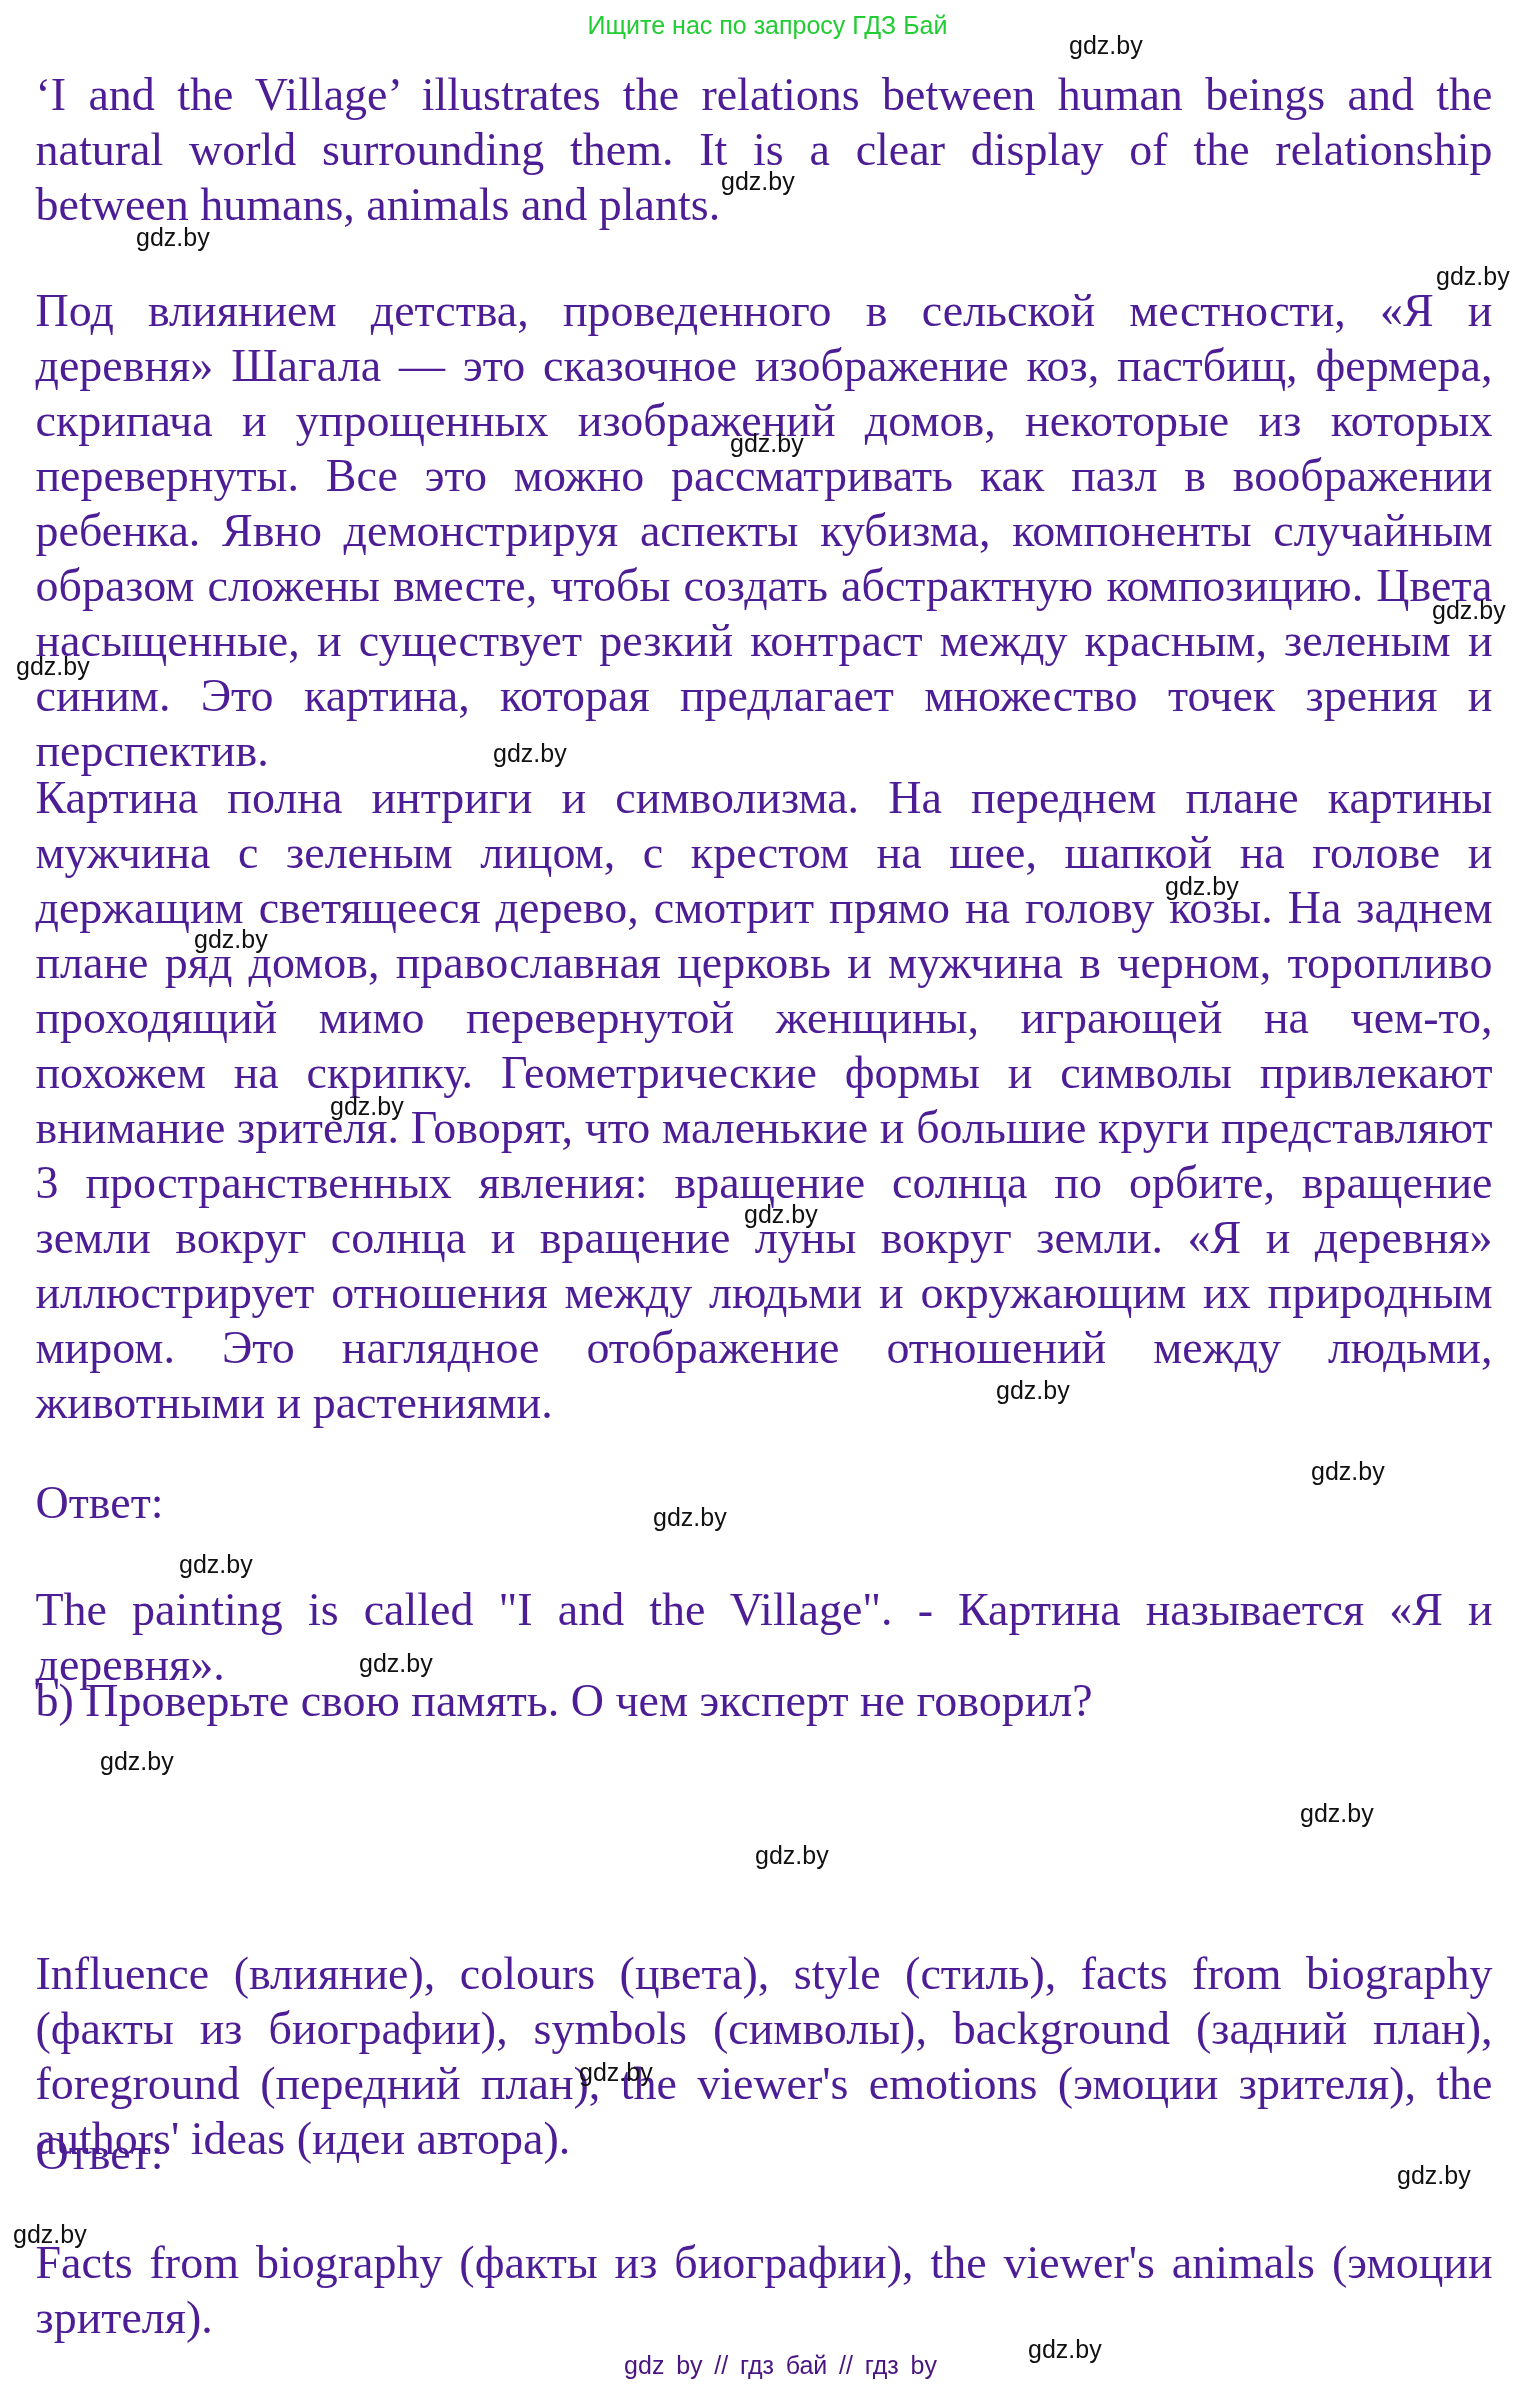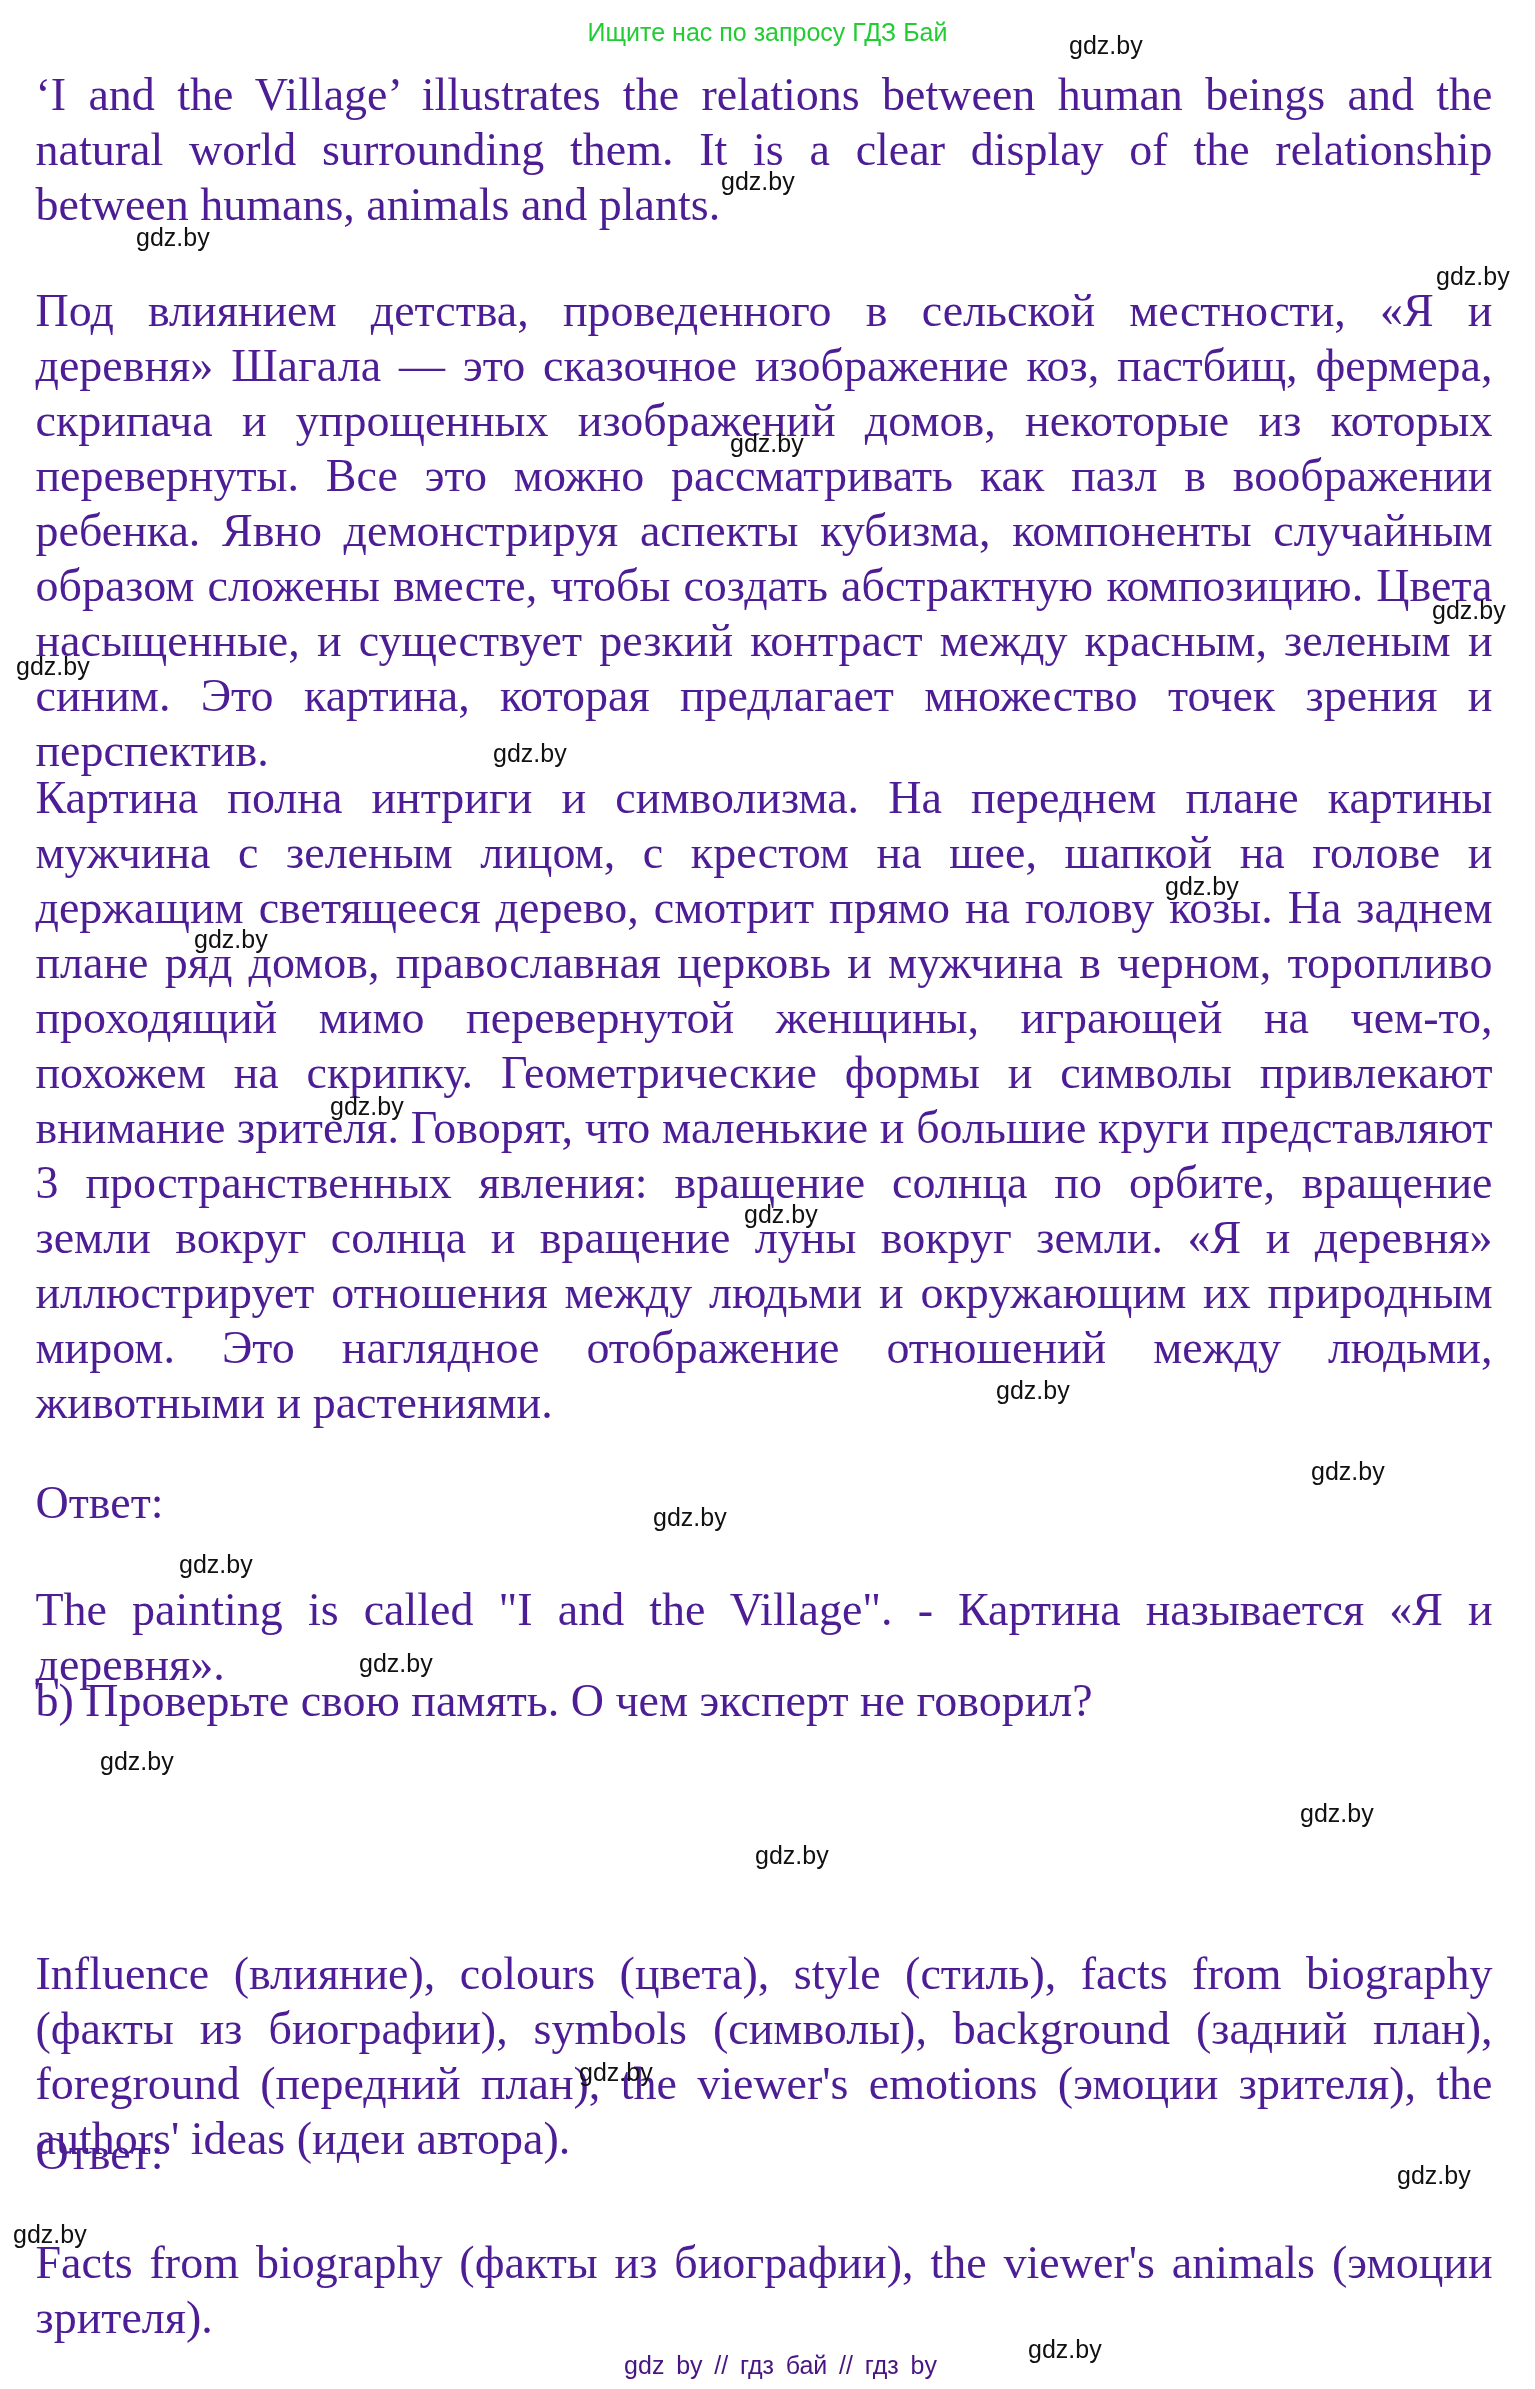--- a/index.html
+++ b/index.html
@@ -1,20 +1,20 @@
 <!DOCTYPE html>
 <html style="font-size:13px"><head>
 <meta charset="utf-8">
 <style>
   html, body { margin: 0; padding: 0; background: #ffffff; }
   body { width: 1535px; height: 2389px; position: relative; overflow: hidden; }
   .header {
     position: absolute; left: 0; top: 0; width: 1535px; height: 32px;
     text-align: center; font-family: "Liberation Sans", sans-serif;
-    font-size: 25px; line-height: 29px; color: #22cc33; padding-top: 18px;
+    font-size: 25px; line-height: 29px; color: #22cc33; padding-top: 11px;
   }
   .footer {
     position: absolute; left: 0; top: 2349px; width: 1535px;
     text-align: center; font-family: "Liberation Sans", sans-serif;
     font-size: 25px; line-height: 32px; color: #4a1580; word-spacing: 4.8px; padding-left: 13px;
   }
   .block {
     position: absolute; left: 27.5px; width: 1457px;
     font-family: "Liberation Serif", serif; font-size: 46px;
     line-height: 55px; color: #4c1d95; text-align: justify;

